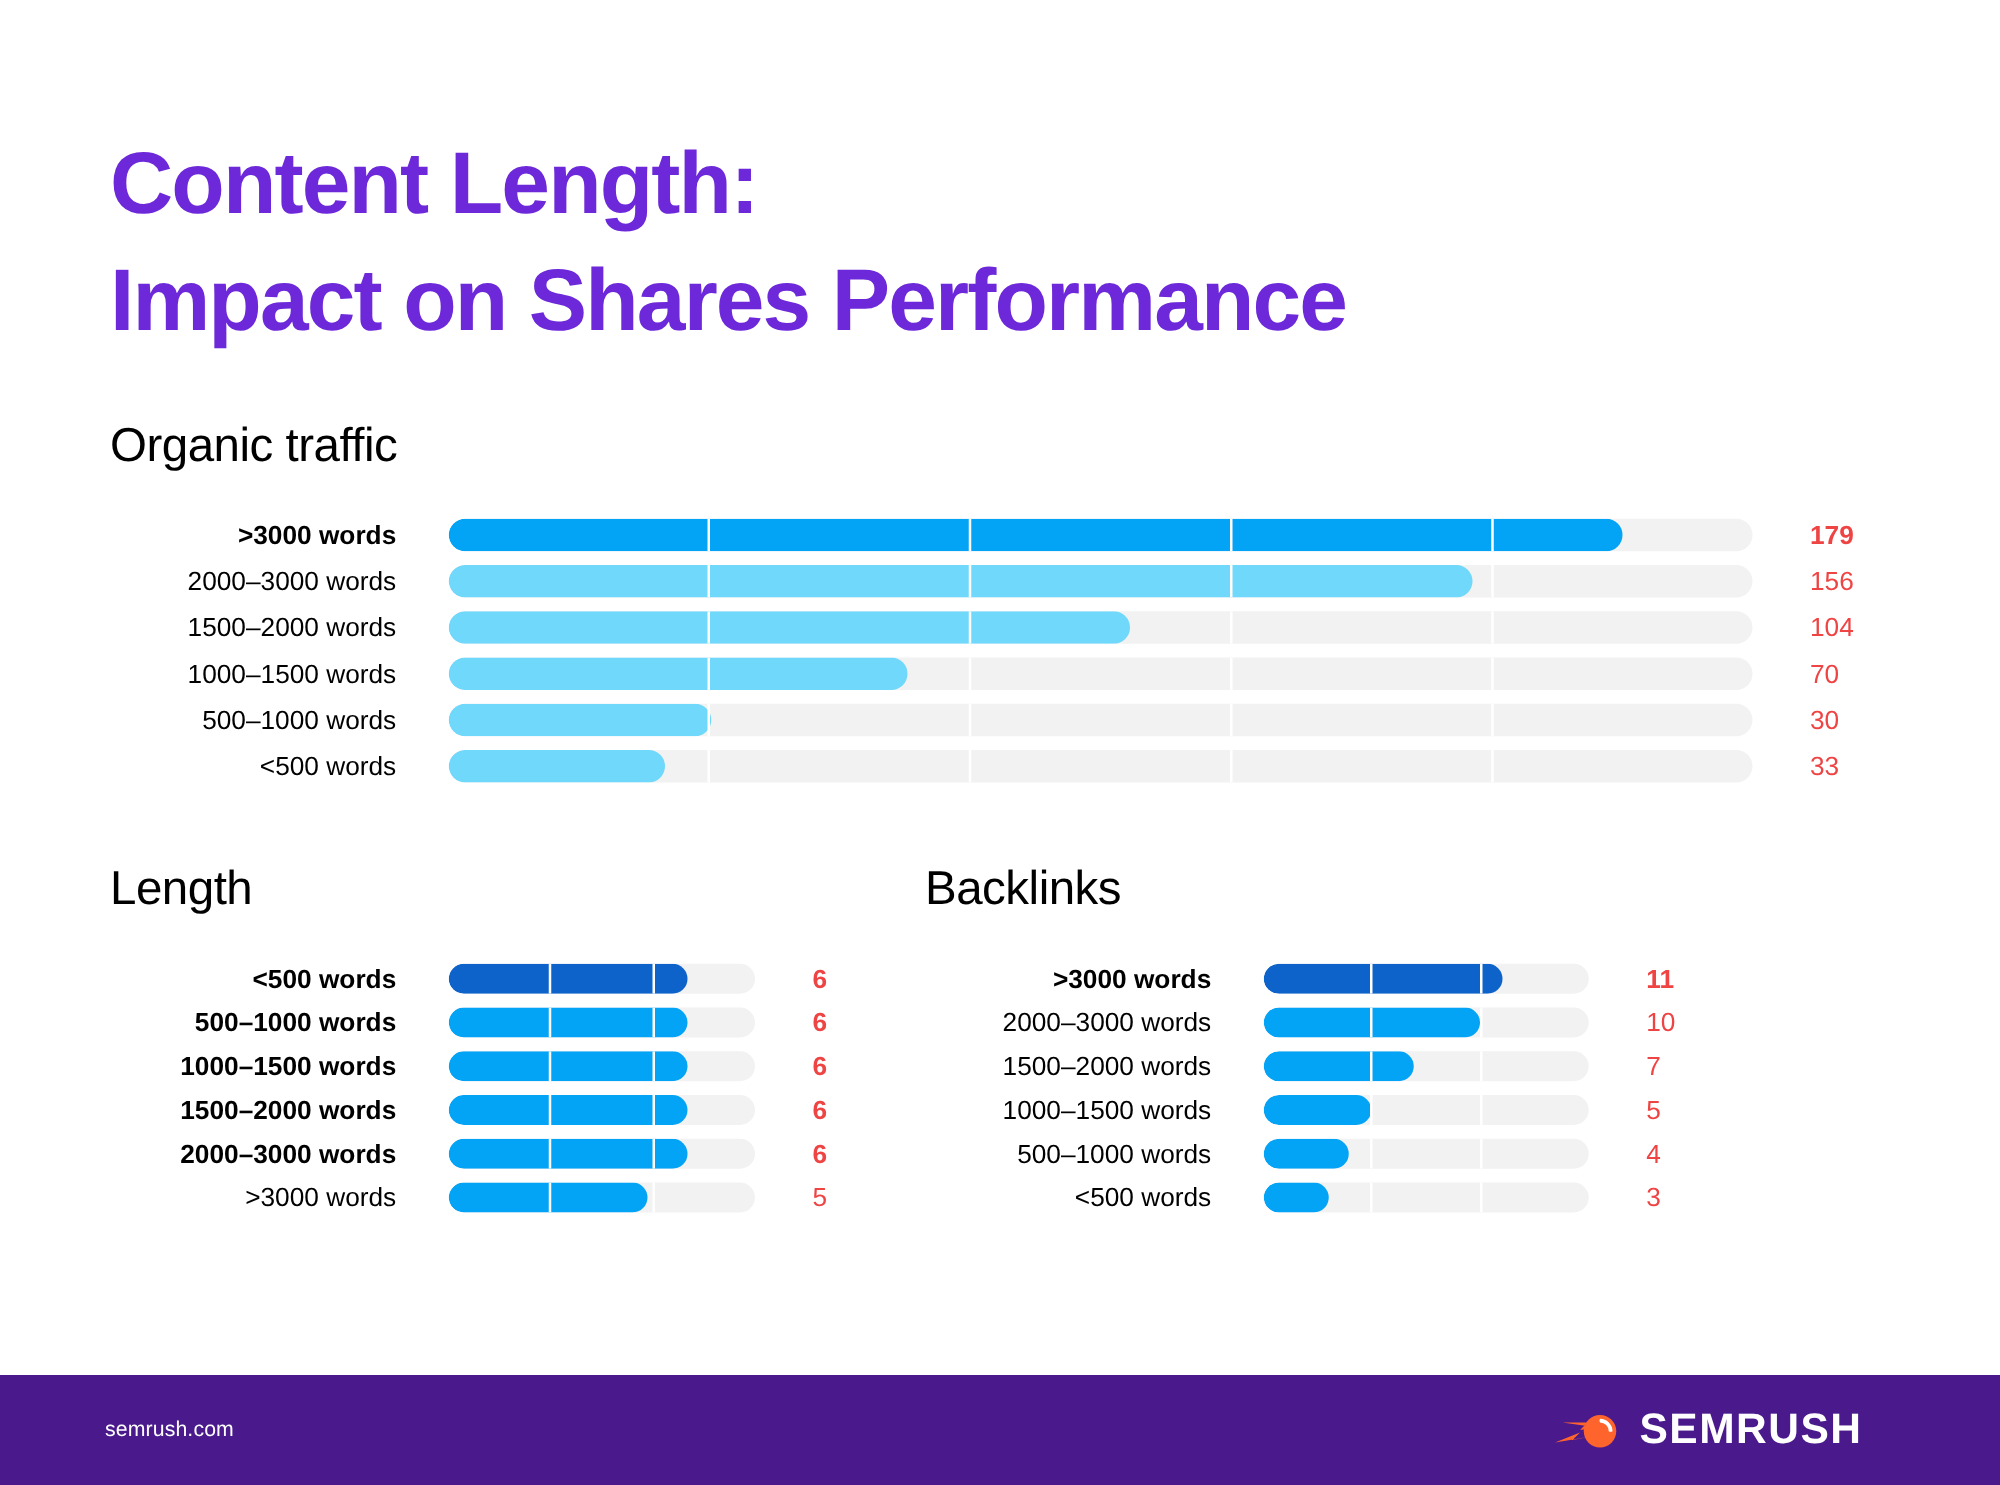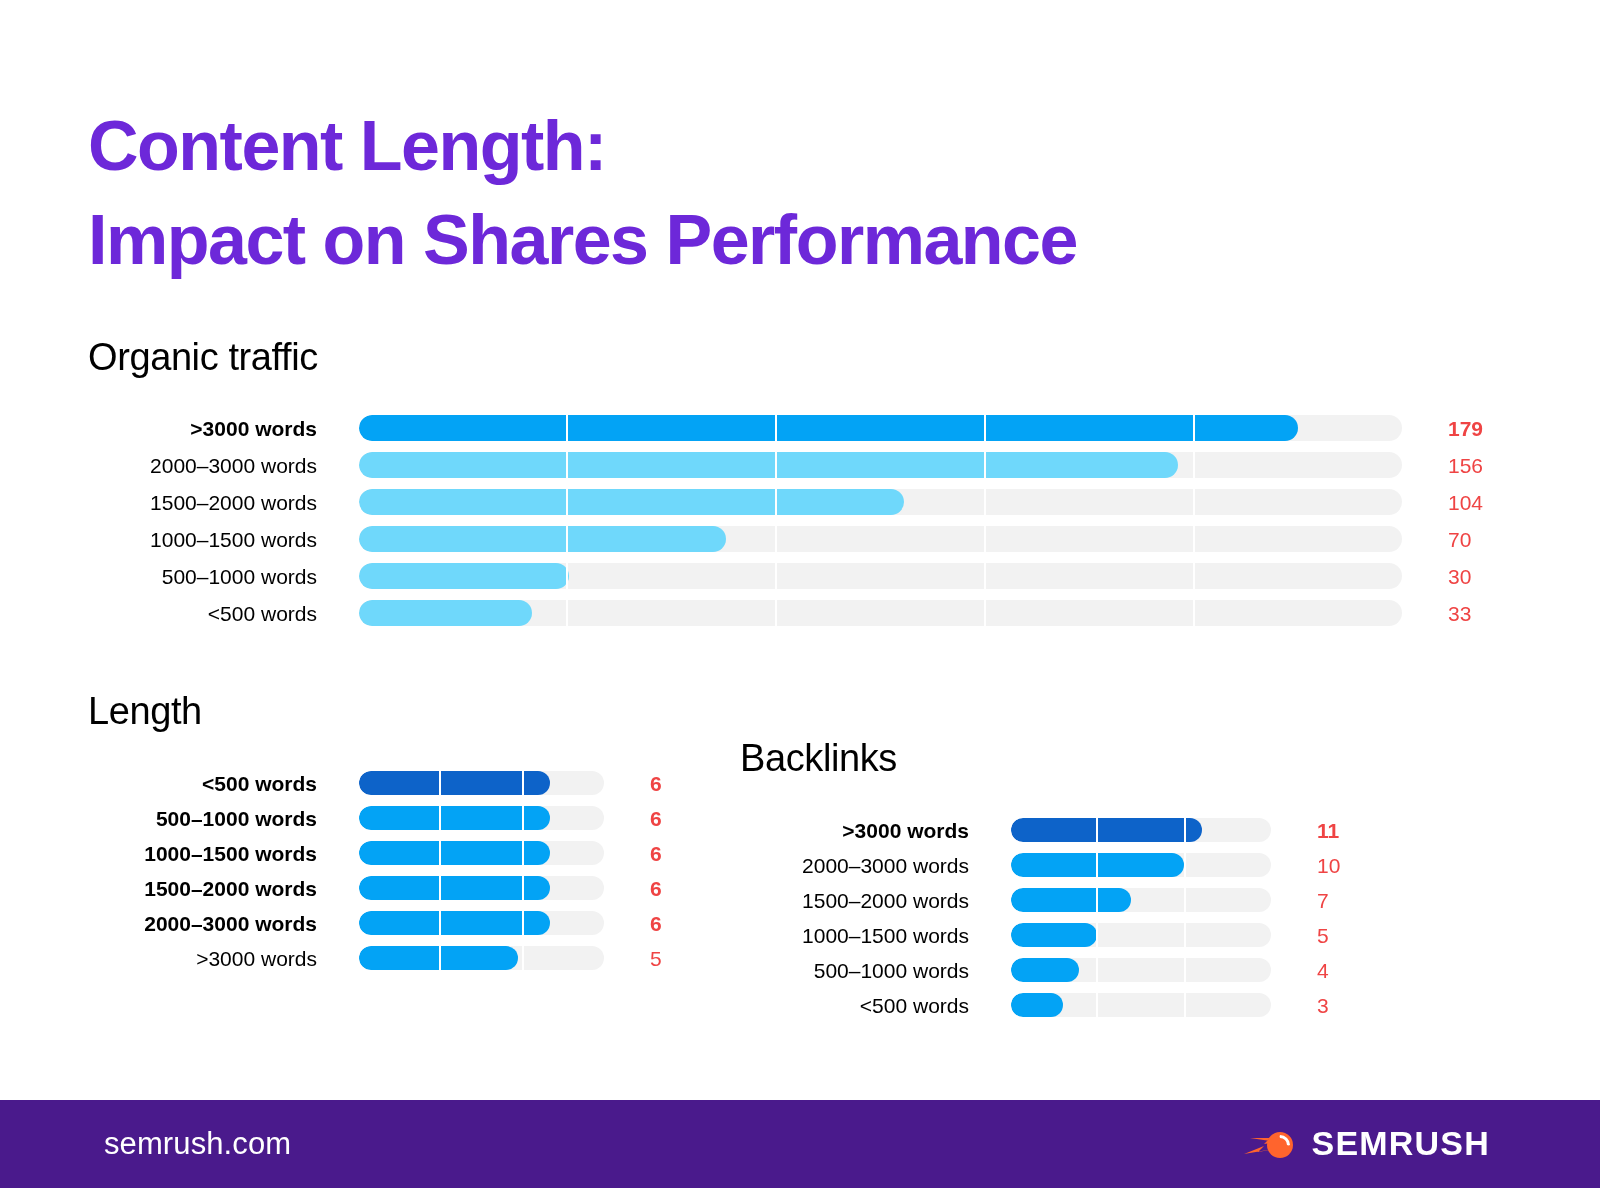--- a/index.html
+++ b/index.html
@@ -121,21 +121,20 @@
     position: absolute;
     left: 88px;
     top: 690px;
     width: 620px;
   }
   .backlinks-block {
     position: absolute;
     left: 740px;
     top: 690px;
     width: 620px;
-    margin-top: 47px;
   }
   .shares-block .section-heading,
   .backlinks-block .section-heading { margin: 0 0 36px 0; }
 
   .shares-block .row, .backlinks-block .row { margin-bottom: 7px; height: 28px; }
   .shares-block .row-label    { width: 229px; margin-right: 18px; }
   .shares-block .track        { width: 245px; height: 24px; }
   .shares-block .row-value    { margin-left: 22px; }
 
   .backlinks-block .row-label { width: 229px; margin-right: 18px; }
@@ -148,22 +147,22 @@
     left: 0;
     right: 0;
     top: 1100px;
     height: 88px;
     background: #4a1a8c;
     display: flex;
     align-items: center;
   }
   .footer-url {
     position: absolute;
-    left: 104px;
-    font-size: 31px;
+    left: 84px;
+    font-size: 17px;
     color: #ffffff;
     letter-spacing: 0.1px;
   }
   .footer-logo {
     position: absolute;
     right: 110px;
     display: flex;
     align-items: flex-start;
     gap: 14px;
   }

